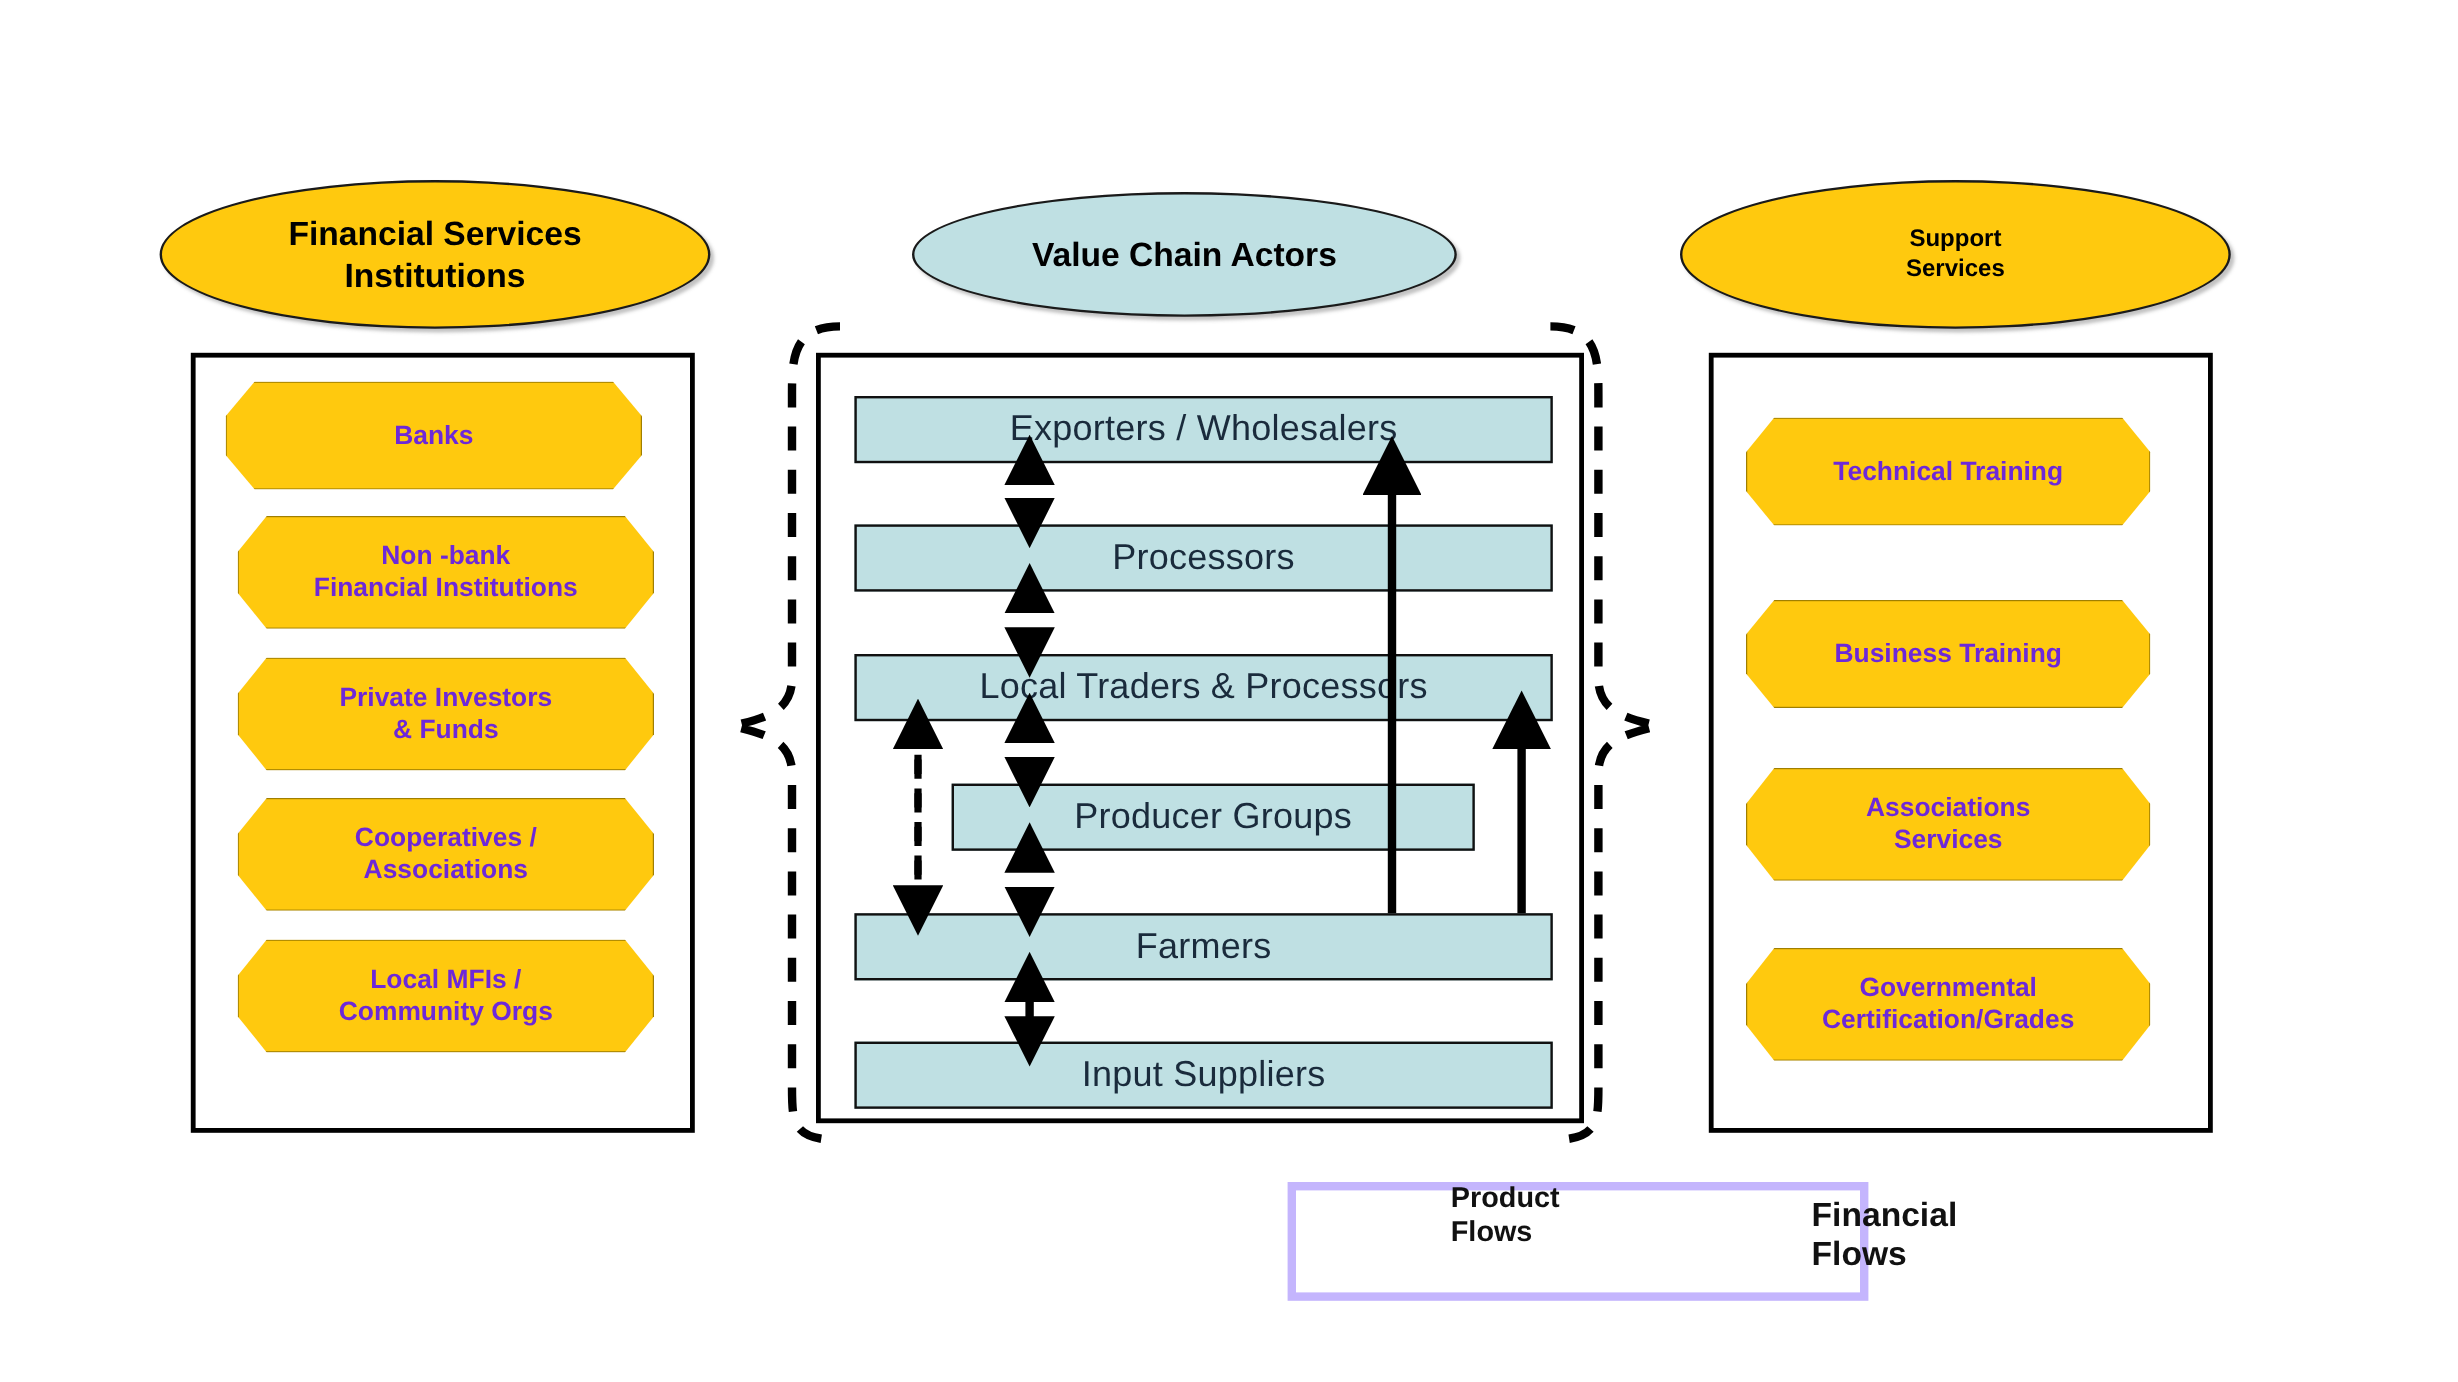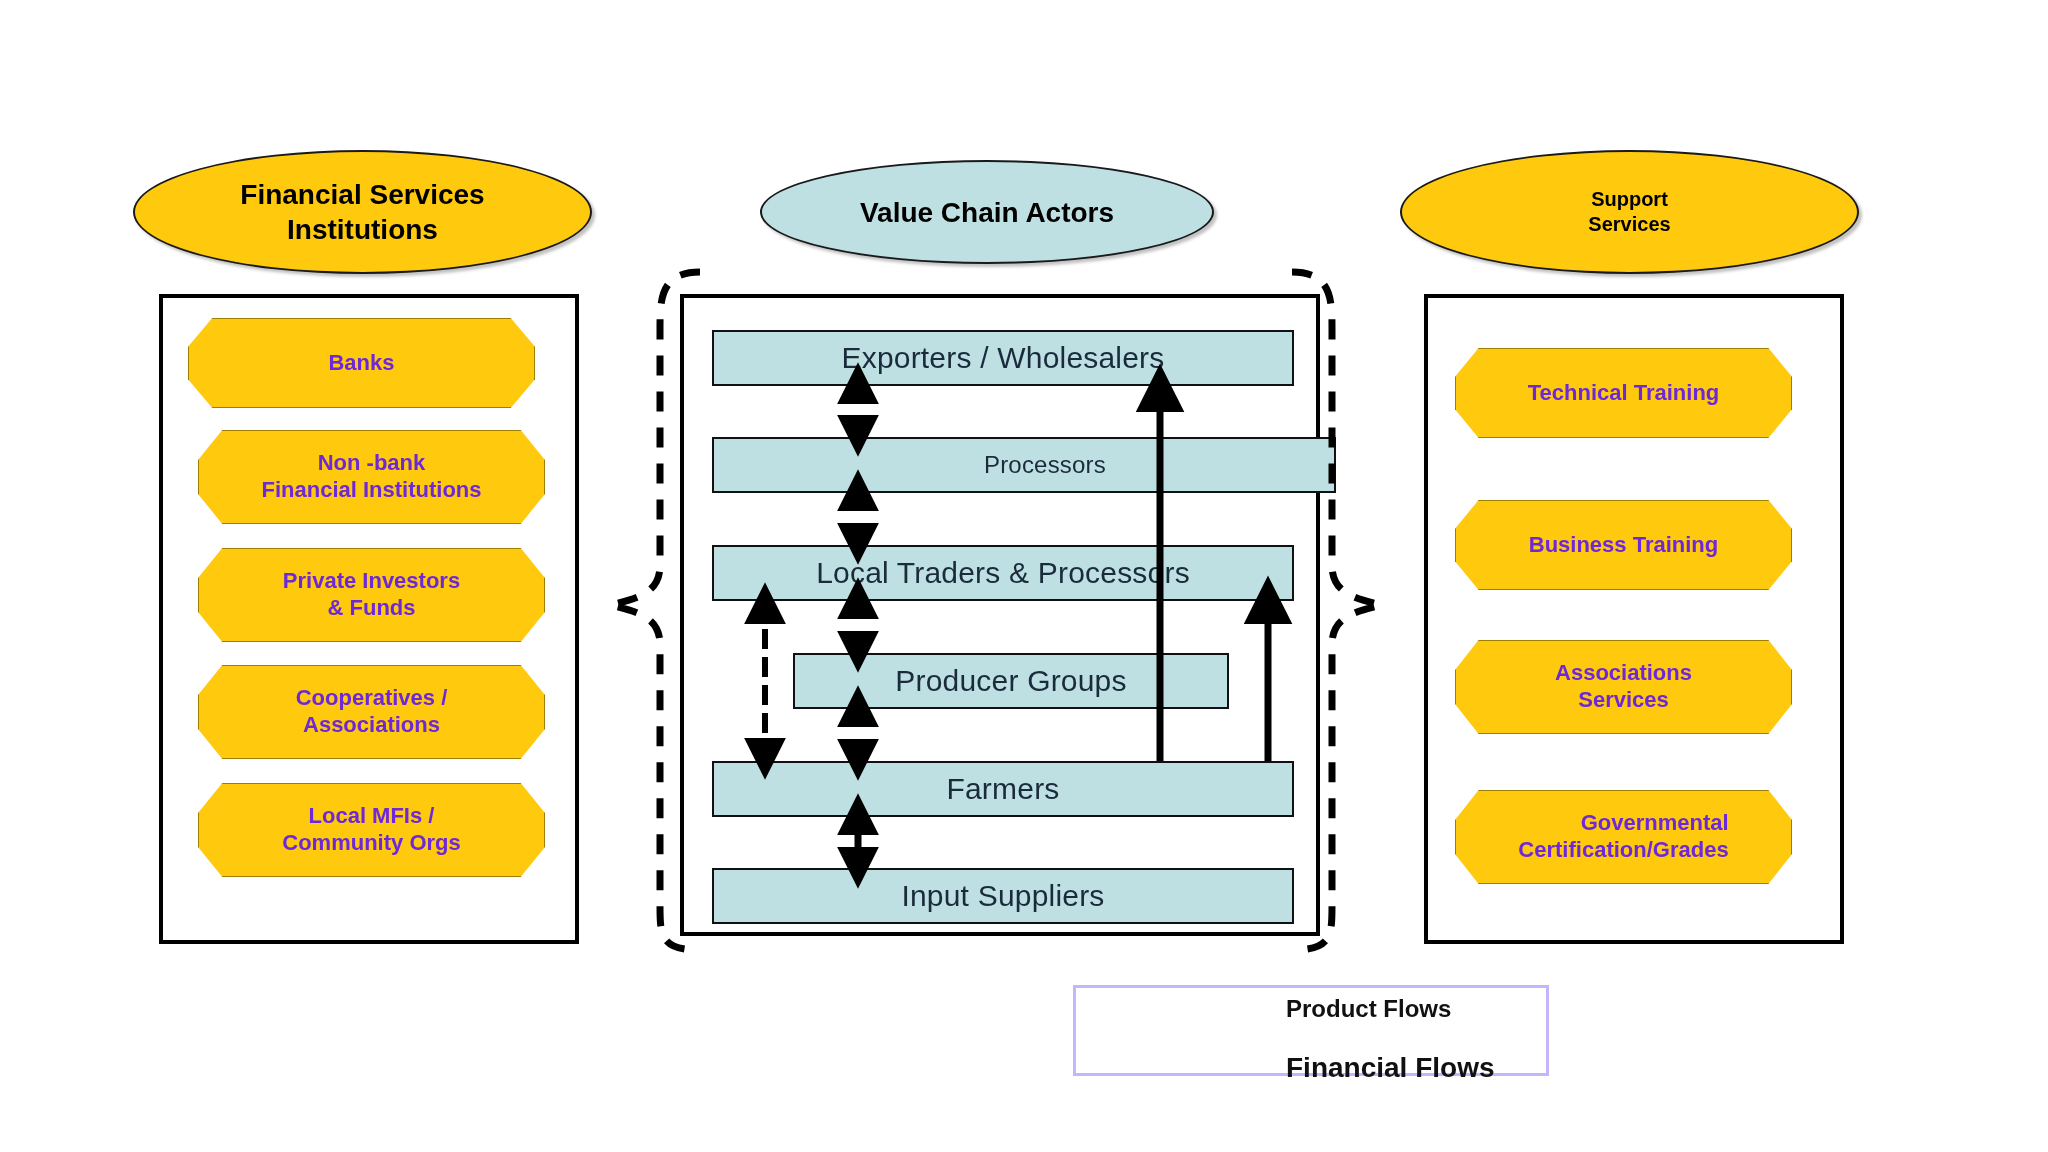--- a/index.html
+++ b/index.html
@@ -57,23 +57,23 @@
     display:flex;align-items:center;justify-content:center;
     text-align:left;
     color:#1a2b3c;
     font-weight:400;
     letter-spacing:.2px;
   }
 
   
   .legend{
     position:absolute;
-    border:3px solid #c4b5fd;
+    border:7px solid #c4b5fd;
     background:#fff;
-    display:flex;flex-direction:column;justify-content:center;
+    display:flex;flex-direction:row;justify-content:center;
   }
   .legend-row{display:flex;align-items:center;height:50%;padding-left:18px;}
   .legend-sample{width:170px;height:22px;position:relative;flex:none;}
   .legend-label{font-weight:bold;color:#111;padding-left:22px;}
 
   svg.overlay{position:absolute;inset:0;width:2048px;height:1152px;pointer-events:none;}
 </style>
 </head>
 <body>
 
@@ -123,21 +123,21 @@
   <div class="ellipse blue" style="left:760px;top:160px;width:450px;height:100px;font-size:28px;">
     <span>Value Chain Actors</span>
   </div>
 
   <div class="panel" style="left:680px;top:294px;width:632px;height:634px;"></div>
 
   <div class="chainbox" style="left:712px;top:330px;width:578px;height:52px;font-size:30px;">
     <span>Exporters / Wholesalers</span>
   </div>
 
-  <div class="chainbox" style="left:712px;top:437px;width:578px;height:52px;font-size:24px;padding-left:42px;">
+  <div class="chainbox" style="left:712px;top:437px;width:578px;height:52px;font-size:30px;">
     <span>Processors</span>
   </div>
 
   <div class="chainbox" style="left:712px;top:545px;width:578px;height:52px;font-size:30px;">
     <span>Local Traders &amp; Processors</span>
   </div>
 
   <div class="chainbox" style="left:712px;top:761px;width:578px;height:52px;font-size:30px;">
     <span>Farmers</span>
   </div>
@@ -167,21 +167,21 @@
     <span>Technical Training</span>
   </div>
 
   <div class="octagon" style="left:1455px;top:640px;width:335px;height:92px;font-size:22px;">
     <span>
       <span>Associations</span><br>
       <span>Services</span>
     </span>
   </div>
 
-  <div class="octagon" style="left:1455px;top:790px;width:335px;height:92px;font-size:22px;text-align:right;">
+  <div class="octagon" style="left:1455px;top:790px;width:335px;height:92px;font-size:22px;">
     <span>
       <span>Governmental</span><br>
       <span>Certification/Grades</span>
     </span>
   </div>
 
   <svg class="overlay" viewBox="0 0 2048 1152">
     <defs>
       <marker id="arrHead" markerWidth="7" markerHeight="7" refX="3.2" refY="3.5" orient="auto" markerUnits="strokeWidth">
         <path d="M0,0 L7,3.5 L0,7 z" fill="#000"></path>

